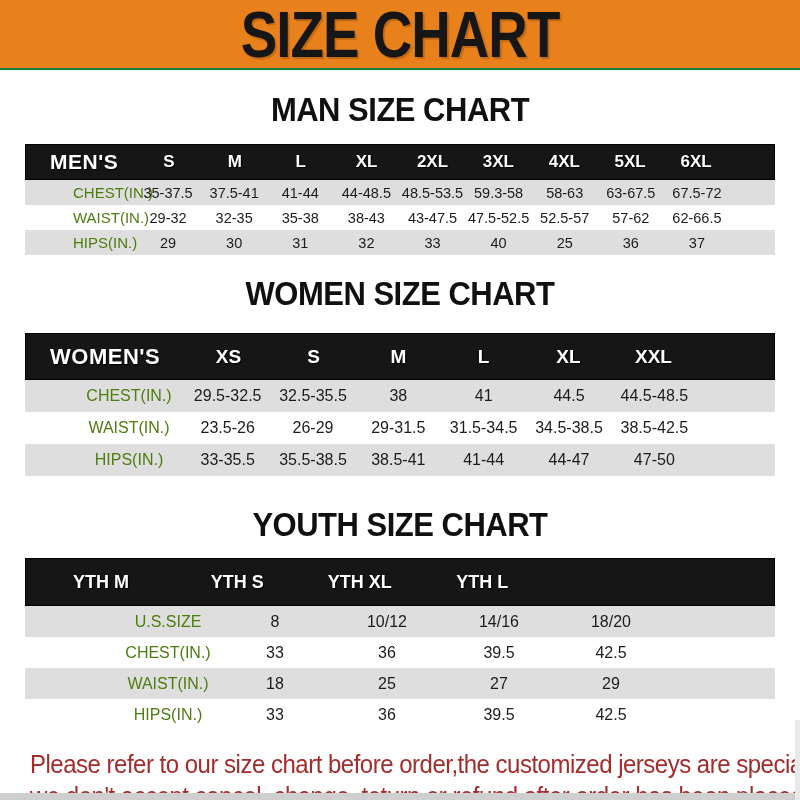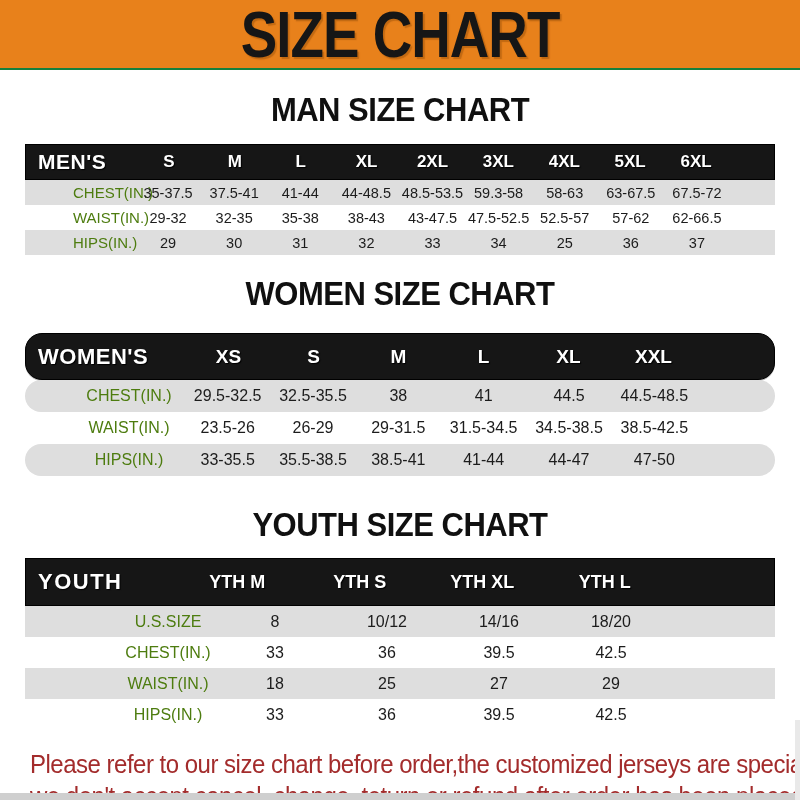--- a/index.html
+++ b/index.html
@@ -22,33 +22,33 @@
     text-align:center;font-weight:800;color:#101010;font-size:31px;margin:0;
     letter-spacing:-0.5px;transform:scaleY(1.05);
   }
   .tbl-men  .tbl-heading{padding:22px 0 16px;}
   .tbl-women .tbl-heading{padding:21px 0 21px;}
   .tbl-youth .tbl-heading{padding:31px 0 15px;}
   
   .grid{width:750px;margin:0 auto;}
   .row{display:grid;align-items:center;}
   .tbl-men   .row{grid-template-columns:110px repeat(9,1fr) 45px;}
-  .tbl-women .row{grid-template-columns:160px repeat(6,1fr) 78px;border-radius:17px;}
+  .tbl-women .row{grid-template-columns:160px repeat(6,1fr) 78px;}
   .tbl-youth .row{grid-template-columns:150px repeat(4,1fr) 108px;}
   .hdr{background:#161616;border:1px solid #000;box-shadow:0 1px 0 #bbb;}
   .tbl-men   .hdr{height:34px;}
   .tbl-women .hdr{height:45px;}
   .tbl-youth .hdr{height:46px;}
   .tbl-men   .datarow{height:25px;}
   .tbl-women .datarow{height:32px;}
   .tbl-youth .datarow{height:31px;padding-left:44px;}
   .datarow.gray{background:#dedede;}
   .datarow.white{background:#ffffff;}
   .hdr-label{
-    color:#ffffff;font-weight:800;padding-left:12px;letter-spacing:.5px;
+    color:#ffffff;font-weight:800;padding-left:24px;letter-spacing:.5px;
     text-shadow:1px 1px 1px #000;white-space:nowrap;
   }
   .tbl-men .hdr-label{font-size:21px;}
   .tbl-women .hdr-label{font-size:22px;}
   .tbl-youth .hdr-label{font-size:22px;letter-spacing:1.5px;}
   .hdr-size{
     color:#ffffff;font-weight:700;text-align:center;white-space:nowrap;
     text-shadow:1px 1px 1px #000;
   }
   .tbl-men .hdr-size{font-size:17px;}
@@ -127,21 +127,21 @@
           <span class="cell">62-66.5</span>
           <span class="spacer"></span>
         </div>
         <div class="row datarow gray">
           <span class="row-label">HIPS(IN.)</span>
           <span class="cell">29</span>
           <span class="cell">30</span>
           <span class="cell">31</span>
           <span class="cell">32</span>
           <span class="cell">33</span>
-          <span class="cell">34</span>
+          <span class="cell">40</span>
           <span class="cell">25</span>
           <span class="cell">36</span>
           <span class="cell">37</span>
           <span class="spacer"></span>
         </div>
       </div>
     </section>
     <section class="tbl tbl-women">
       <h2 class="tbl-heading">WOMEN SIZE CHART</h2>
       <div class="grid">
@@ -184,21 +184,20 @@
           <span class="cell">44-47</span>
           <span class="cell">47-50</span>
           <span class="spacer"></span>
         </div>
       </div>
     </section>
     <section class="tbl tbl-youth">
       <h2 class="tbl-heading">YOUTH SIZE CHART</h2>
       <div class="grid">
         <div class="row hdr">
-          <span class="hdr-label">YOUTH</span>
           <span class="hdr-size">YTH M</span>
           <span class="hdr-size">YTH S</span>
           <span class="hdr-size">YTH XL</span>
           <span class="hdr-size">YTH L</span>
           <span class="spacer"></span>
         </div>
         <div class="row datarow gray">
           <span class="row-label">U.S.SIZE</span>
           <span class="cell">8</span>
           <span class="cell">10/12</span>

